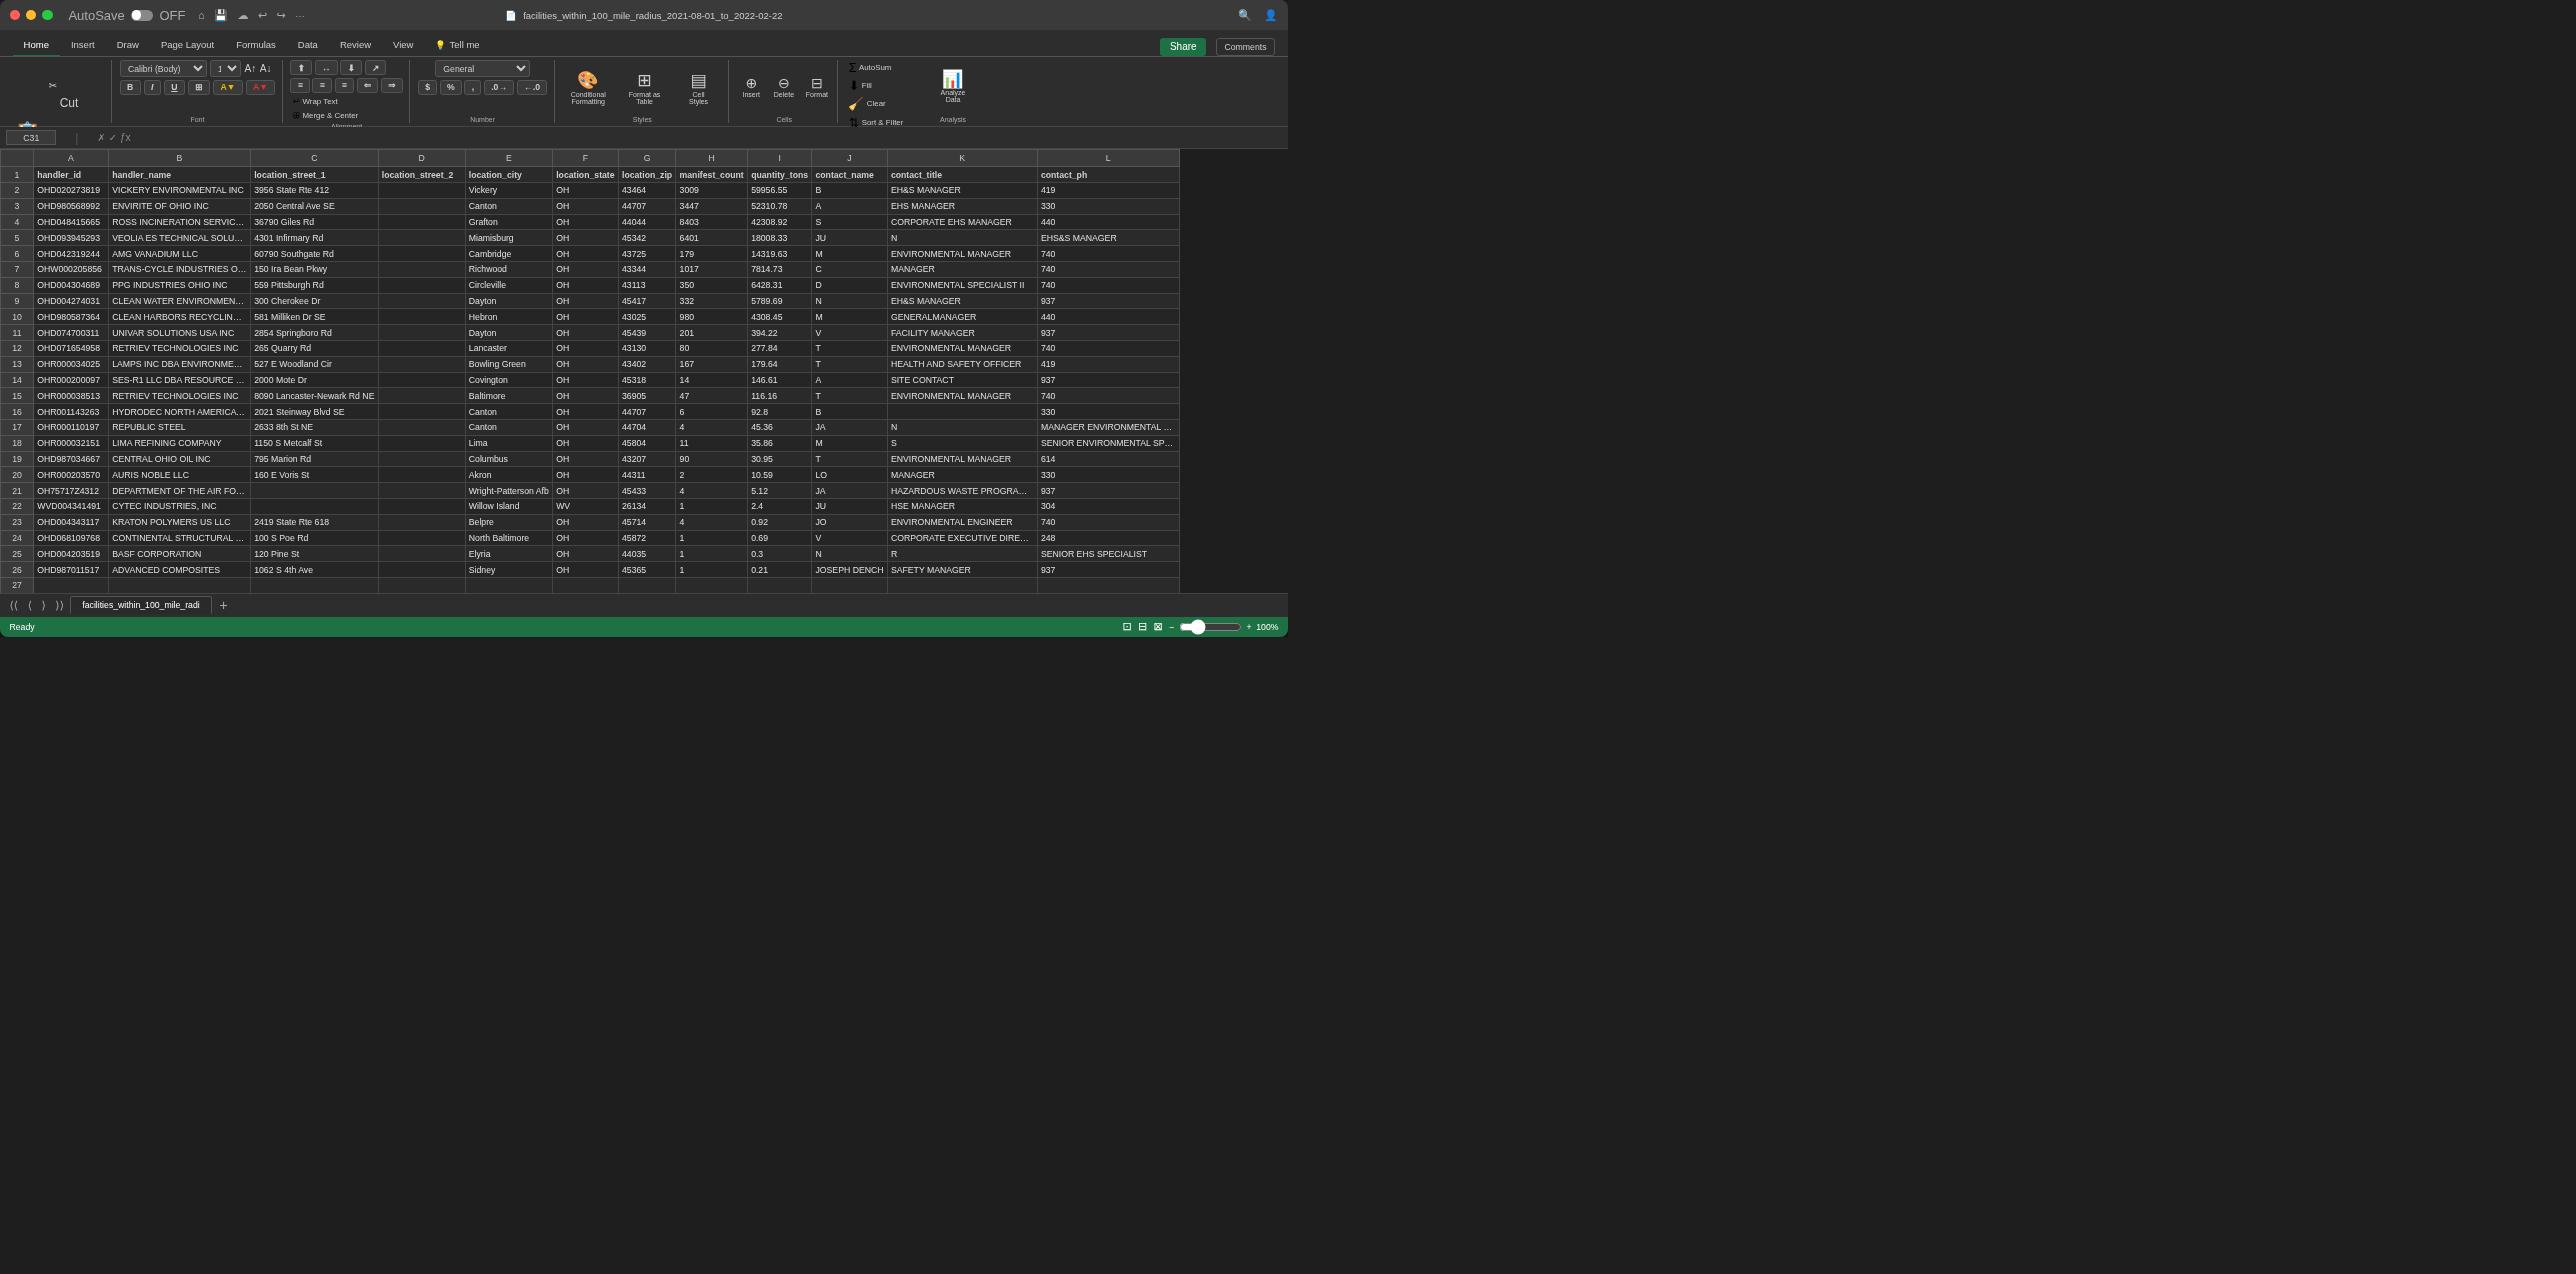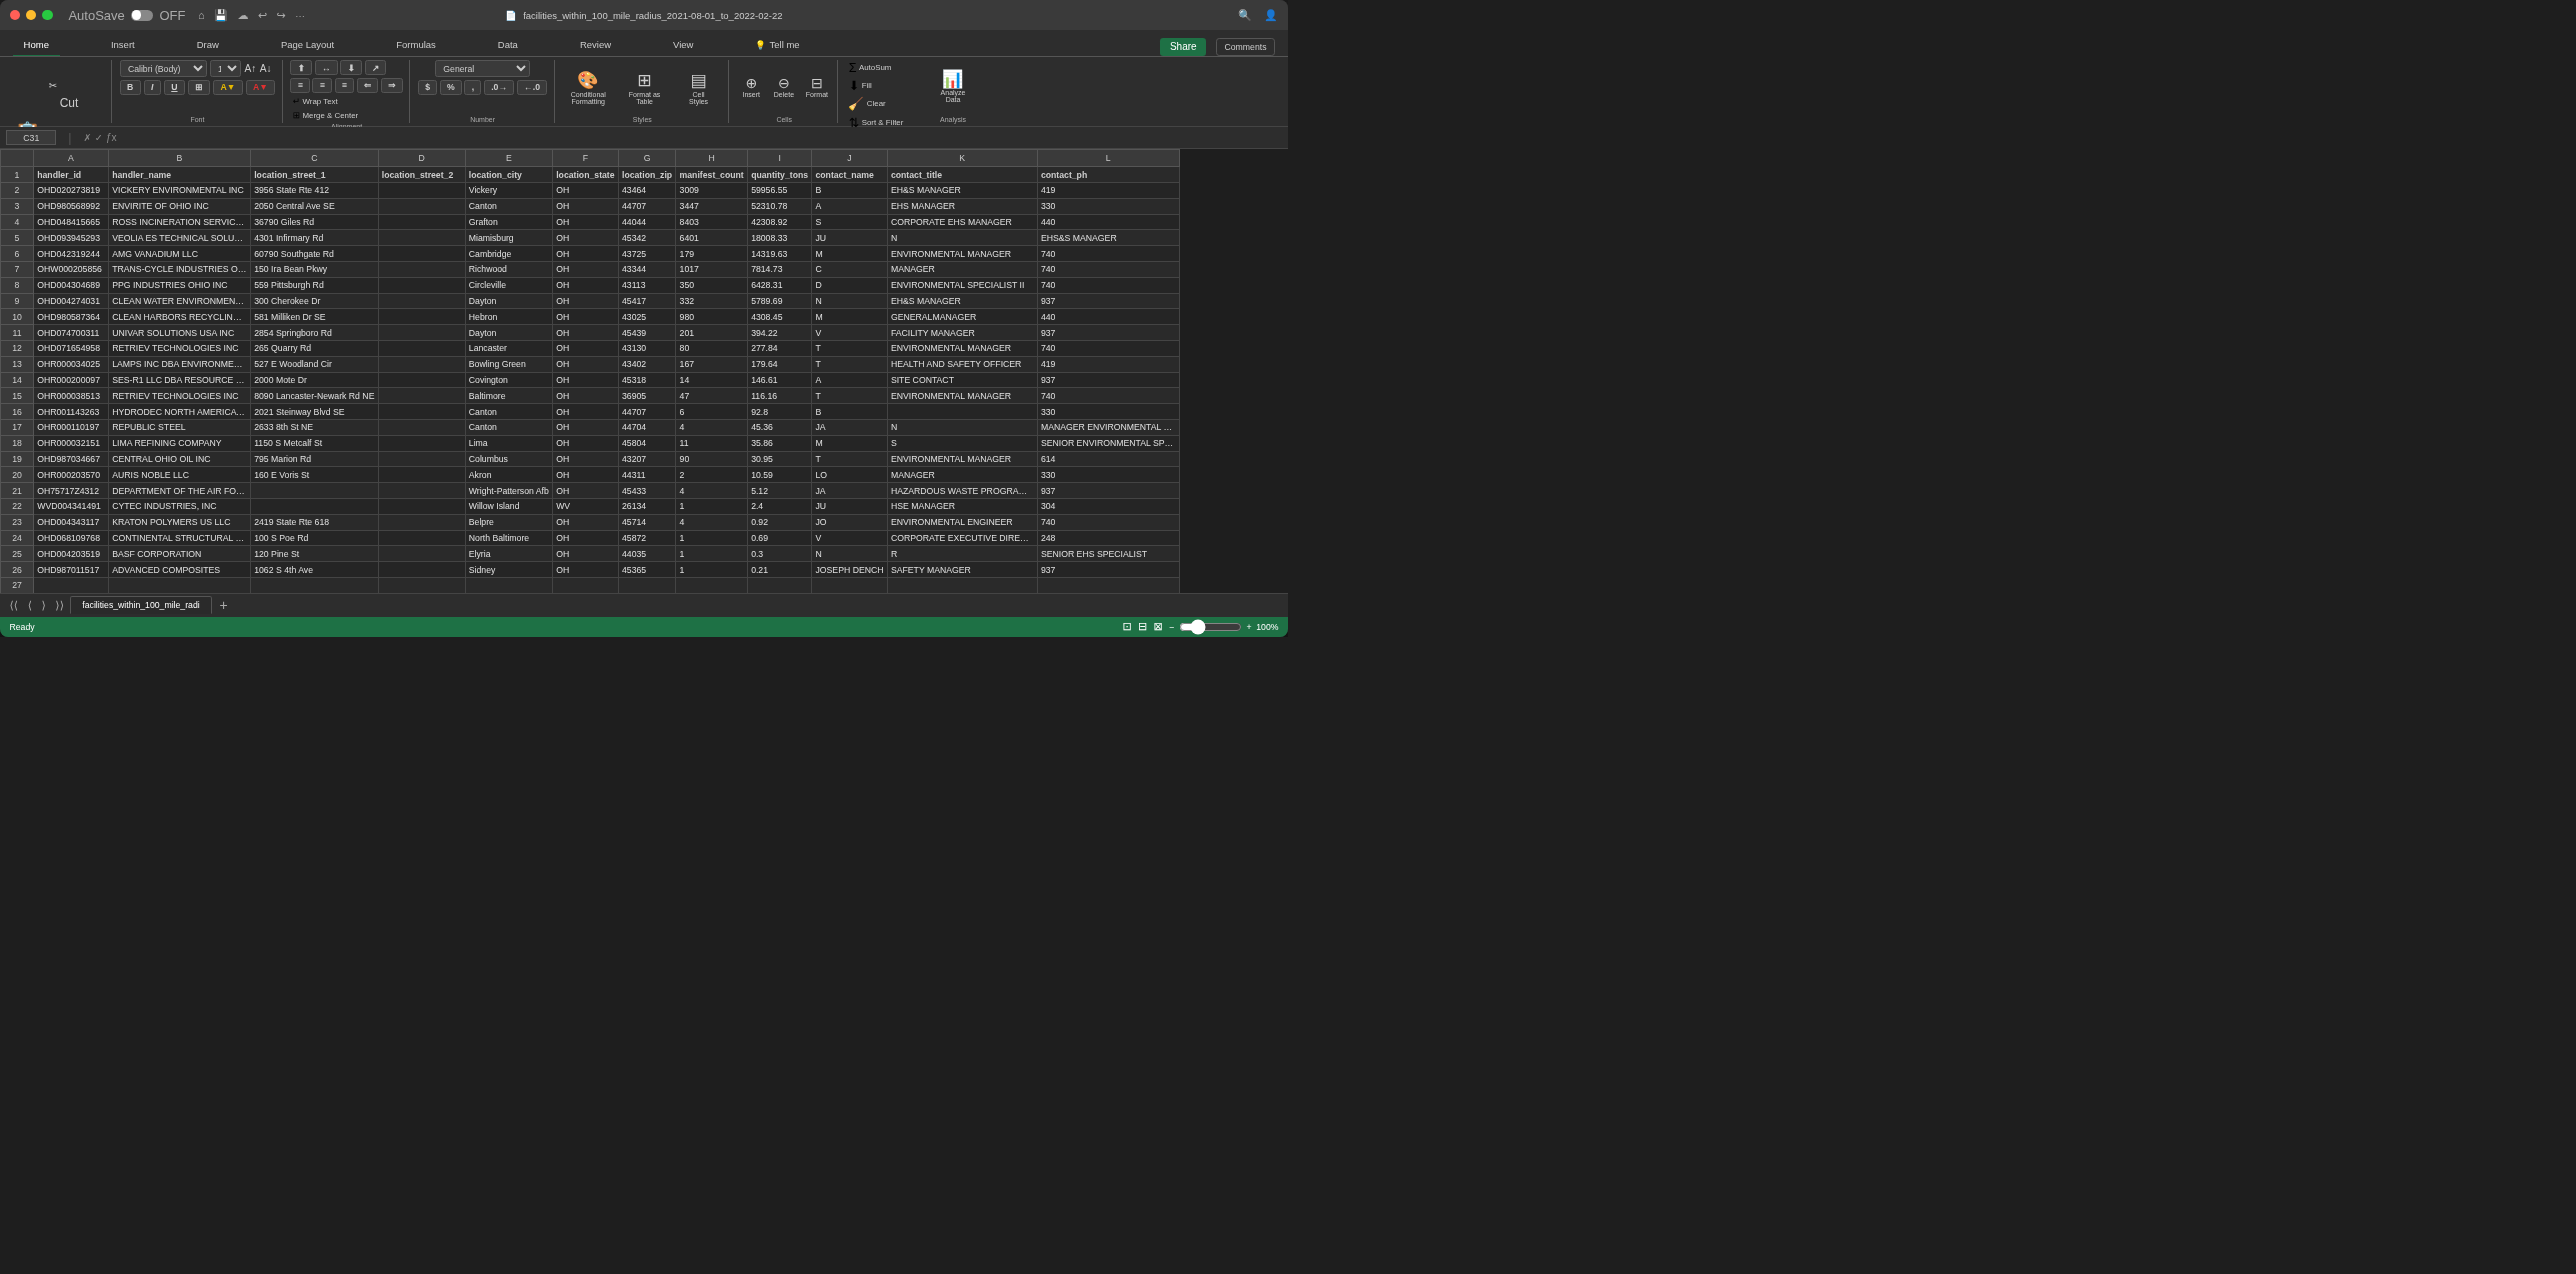--- a/index.html
+++ b/index.html
@@ -16,21 +16,21 @@
     .titlebar-title { position: absolute; left: 50%; transform: translateX(-50%); color: #ccc; font-size: 9.5px; white-space: nowrap; }
     .titlebar-right { margin-left: auto; display: flex; gap: 12.6px; align-items: center; }
     .autosave-area { display: flex; align-items: center; gap: 6.3px; margin-left: 15.8px; }
     .autosave-label { color: #aaa; font-size: 13px; }
     .toggle { background: #888; border-radius: 6.3px; width: 22px; height: 11px; position: relative; }
     .toggle-knob { width: 9.5px; height: 9.5px; background: #fff; border-radius: 50%; position: absolute; top: 0.8px; left: 0.8px; }
     .toolbar-icons { display: flex; gap: 9.5px; align-items: center; margin-left: 12.6px; }
 
     
     .ribbon { background: #2d2d2d; border-bottom: 0.8px solid #444; }
-    .ribbon-tabs { display: flex; padding: 0 12.6px; background: #2d2d2d; height: 27px; align-items: flex-end; border-bottom: 0.8px solid #555; gap: 40px; }
+    .ribbon-tabs { display: flex; padding: 0 12.6px; background: #2d2d2d; height: 27px; align-items: flex-end; border-bottom: 0.8px solid #555; }
     .ribbon-tab { color: #ccc; font-size: 9.5px; padding: 4.7px 11px; cursor: pointer; border-bottom: 1.6px solid transparent; }
     .ribbon-tab.active { color: #fff; border-bottom: 1.6px solid #1e7145; }
     .ribbon-right { margin-left: auto; display: flex; gap: 9.5px; align-items: center; }
     .share-btn { background: #1e7145; color: #fff; font-size: 10px; padding: 3.2px 9.5px; border-radius: 3.2px; cursor: pointer; border: none; }
     .comments-btn { background: transparent; color: #ccc; font-size: 8.7px; padding: 3.2px 7.9px; border-radius: 3.2px; cursor: pointer; border: 0.8px solid #555; }
 
     
     .ribbon-content { display: flex; align-items: stretch; padding: 3.2px 6.3px; height: 69px; background: #2d2d2d; gap: 1.6px; }
     .ribbon-group { display: flex; flex-direction: column; align-items: center; border-right: 0.8px solid #555; padding: 0 6.3px; min-width: fit-content; }
     .ribbon-group-top { display: flex; align-items: center; flex: 1; gap: 3.2px; }
@@ -43,21 +43,21 @@
     .r-btn-sm .label { font-size: 12px; color: #ccc; margin-top: 35px; }
     .font-select { background: #3a3a3a; border: 0.8px solid #555; color: #ccc; font-size: 8.7px; padding: 1.6px 3.2px; border-radius: 2.4px; width: 87px; }
     .font-size-select { background: #3a3a3a; border: 0.8px solid #555; color: #ccc; font-size: 8.7px; padding: 1.6px 3.2px; border-radius: 2.4px; width: 31.5px; }
     .format-btn { background: #3a3a3a; border: 0.8px solid #555; color: #ccc; font-size: 8.7px; padding: 1.6px 6.3px; border-radius: 2.4px; cursor: pointer; font-weight: bold; }
     .vertical-group { display: flex; flex-direction: column; gap: 1.6px; }
     .paste-btn { display: flex; flex-direction: column; align-items: center; cursor: pointer; padding: 1.6px; border-radius: 2.4px; }
     .paste-icon { font-size: 22px; color: #ccc; }
     .paste-label { font-size: 7px; color: #ccc; }
 
     
-    .formula-bar { display: flex; align-items: center; background: #2d2d2d; border-bottom: 0.8px solid #444; height: 22px; padding: 0 6.3px; gap: 12px; }
+    .formula-bar { display: flex; align-items: center; background: #2d2d2d; border-bottom: 0.8px solid #444; height: 22px; padding: 0 6.3px; gap: 19px; }
     .cell-ref { background: #3a3a3a; border: 0.8px solid #555; color: #ccc; font-size: 8.7px; padding: 1.6px 4.7px; width: 50px; text-align: center; }
     .formula-divider { color: #555; }
     .formula-icons { display: flex; gap: 3.2px; color: #888; font-size: 9.5px; }
     .formula-input { flex: 1; background: transparent; border: none; color: #ccc; font-size: 9.5px; outline: none; }
 
     
     .spreadsheet { flex: 1; display: flex; overflow: hidden; background: #1e1e1e; }
     .sheet-area { flex: 1; overflow: auto; position: relative; }
 
     table.grid { border-collapse: collapse; font-size: 8.7px; }

